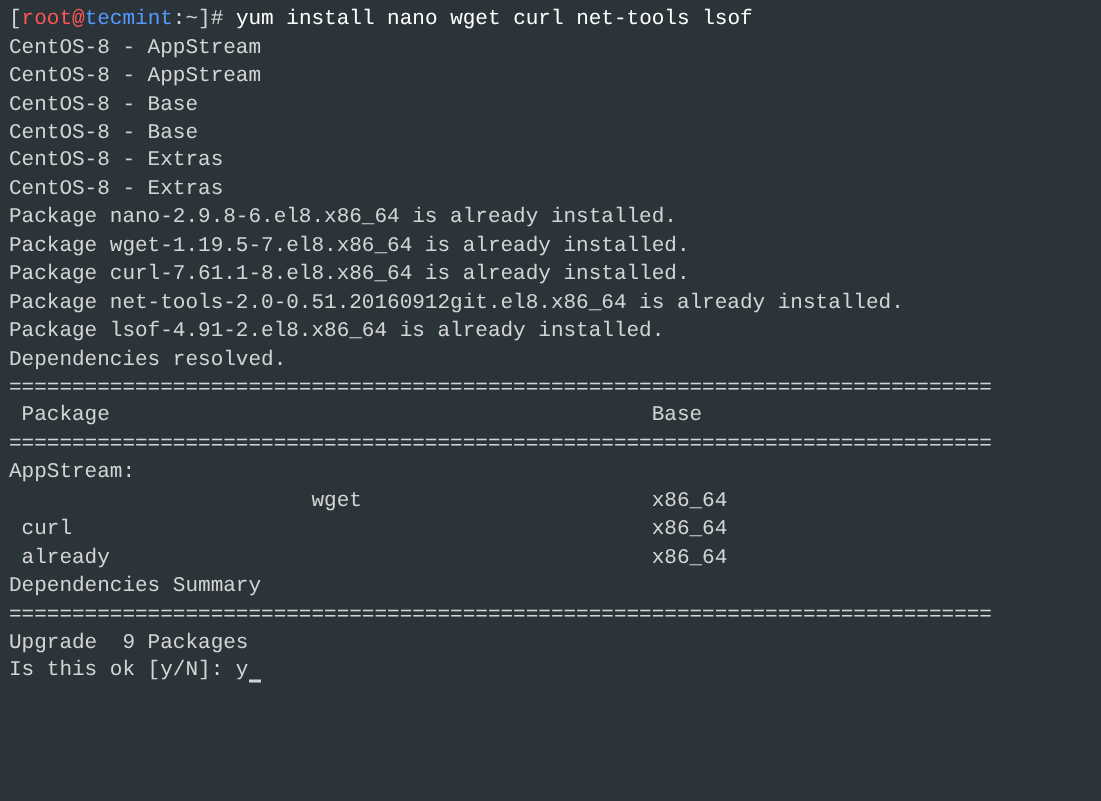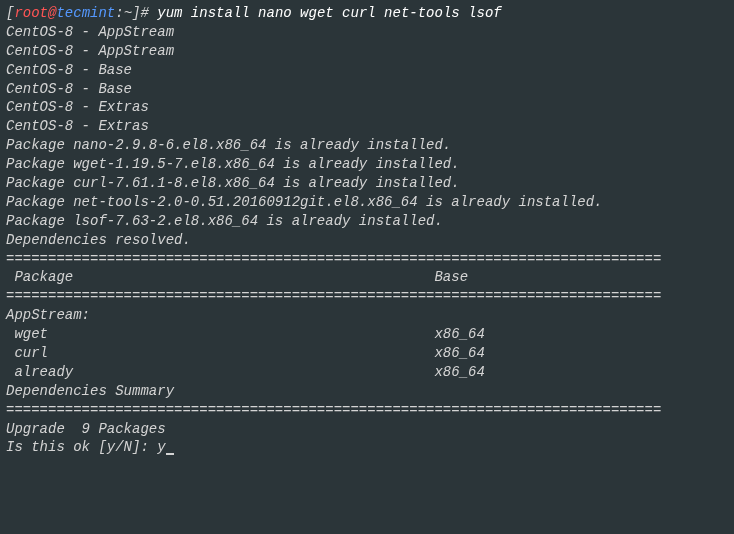--- a/index.html
+++ b/index.html
@@ -1,19 +1,18 @@
 <!DOCTYPE html>
 <html><head>
   <meta charset="utf-8">
   <style>
     * {
       margin: 0;
       padding: 0;
       box-sizing: border-box;
-      font-style: italic;
     }
     body {
       background-color: #2b3539;
       color: #d4d4d4;
       font-family: 'Courier New', monospace;
       font-size: 14px;
       line-height: 1.35;
       padding: 4px 6px;
       width: 734px;
       height: 534px;
@@ -46,27 +45,27 @@
   <div class="line output">CentOS-8 - AppStream</div>
   <div class="line output">CentOS-8 - AppStream</div>
   <div class="line output">CentOS-8 - Base</div>
   <div class="line output">CentOS-8 - Base</div>
   <div class="line output">CentOS-8 - Extras</div>
   <div class="line output">CentOS-8 - Extras</div>
   <div class="line output">Package nano-2.9.8-6.el8.x86_64 is already installed.</div>
   <div class="line output">Package wget-1.19.5-7.el8.x86_64 is already installed.</div>
   <div class="line output">Package curl-7.61.1-8.el8.x86_64 is already installed.</div>
   <div class="line output">Package net-tools-2.0-0.51.20160912git.el8.x86_64 is already installed.</div>
-  <div class="line output">Package lsof-7.63-2.el8.x86_64 is already installed.</div>
+  <div class="line output">Package lsof-4.91-2.el8.x86_64 is already installed.</div>
   <div class="line output">Dependencies resolved.</div>
   <div class="line output">==============================================================================</div>
   <div class="line output"> Package                                           Base</div>
   <div class="line output">==============================================================================</div>
   <div class="line output">AppStream:</div>
-  <div class="line output"><span style="display:inline-block;width:51ch;"> wget</span><span>x86_64</span></div>
+  <div class="line output"><span style="display:inline-block;width:51ch;text-align:center;"> wget</span><span>x86_64</span></div>
   <div class="line output"><span style="display:inline-block;width:51ch;"> curl</span><span>x86_64</span></div>
   <div class="line output"><span style="display:inline-block;width:51ch;"> already</span><span>x86_64</span></div>
   <div class="line output"></div>
   <div class="line output">Dependencies Summary</div>
   <div class="line output">==============================================================================</div>
   <div class="line output">Upgrade  9 Packages</div>
   <div class="line output"></div>
   <div class="line output"><span>Is this ok [y/N]: </span><span>y</span><span class="cursor"></span></div>
 </div>
 

